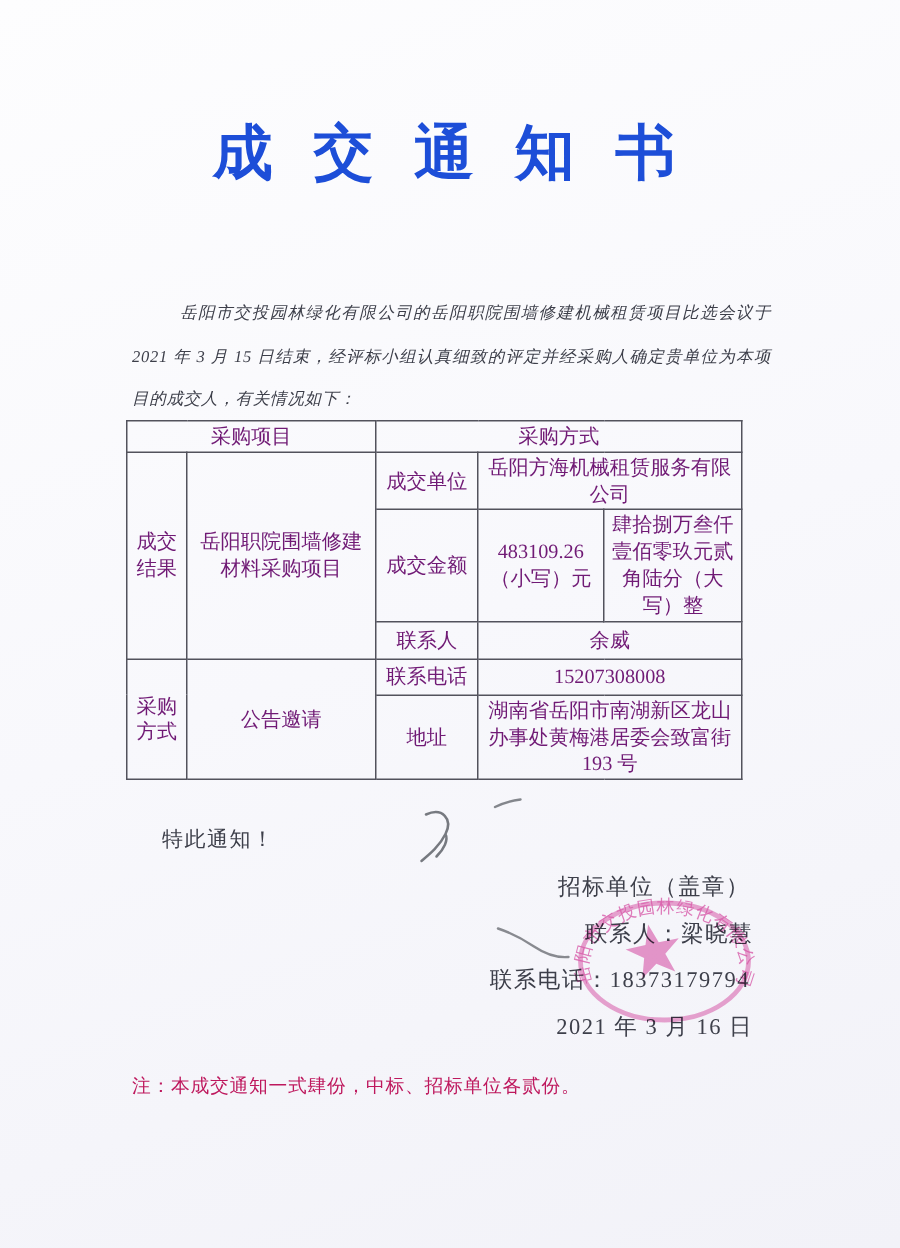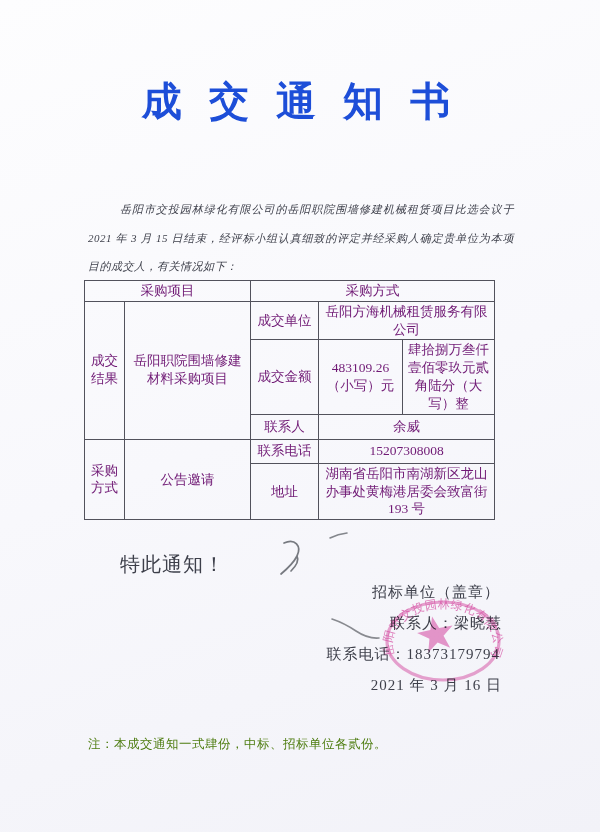--- a/index.html
+++ b/index.html
@@ -14,21 +14,21 @@
     position:absolute;top:74px;left:0;width:600px;text-align:center;
     font-family:"Liberation Sans","DejaVu Sans",sans-serif;
     font-weight:bold;font-size:40px;letter-spacing:8px;color:#1d4ed8;
     white-space:nowrap;
   }
   .recipient{position:absolute;top:165px;left:88px;font-size:15.5px;letter-spacing:1px;}
   .para{position:absolute;left:88px;width:426px;font-size:11px;line-height:28.5px;
     text-indent:32px;text-align:justify;letter-spacing:0.5px;font-style:italic;}
   .para-intro{top:195px;}
   .para-closing{top:488px;}
-  .notice-line{position:absolute;top:551px;left:120px;font-size:20px;letter-spacing:1px;}
+  .notice-line{position:absolute;top:551px;left:108px;font-size:14px;letter-spacing:1px;}
   table.award{
     position:absolute;top:280px;left:84px;width:410px;
     border-collapse:collapse;table-layout:fixed;
     font-size:13.5px;color:#701a75;
   }
   table.award td{
     border:1px solid #52525c;text-align:center;vertical-align:middle;
     padding:1px 4px;line-height:1.32;word-break:break-all;
   }
   tr.r-header{height:20px;}
@@ -41,21 +41,21 @@
     position:absolute;top:581px;right:98px;width:240px;text-align:right;
     font-size:15px;letter-spacing:1px;z-index:2;
   }
   .sig-block .sig-line{margin-bottom:9px;line-height:22px;white-space:nowrap;}
   .sig-line.unit{padding-right:2px;}
   .sig-line.contact{padding-right:0px;}
   .sig-line.phone{padding-right:2px;}
   .sig-line.date{padding-right:0px;}
   .seal-svg{position:absolute;left:381px;top:597px;z-index:4;mix-blend-mode:multiply;}
   .pen-overlay{position:absolute;inset:0;z-index:5;pointer-events:none;}
-  .footnote{position:absolute;top:736px;left:88px;font-size:12.5px;color:#4d7c0f;letter-spacing:0.5px;}
+  .footnote{position:absolute;top:716px;left:88px;font-size:12.5px;color:#be185d;letter-spacing:0.5px;}
 </style>
 </head>
 <body>
 
 <div class="page">
 
   <div class="doc-title">成 交 通 知 书</div>
 
 
   <div class="para para-intro">岳阳市交投园林绿化有限公司的岳阳职院围墙修建机械租赁项目比选会议于 2021 年 3 月 15 日结束，经评标小组认真细致的评定并经采购人确定贵单位为本项目的成交人，有关情况如下：</div>

